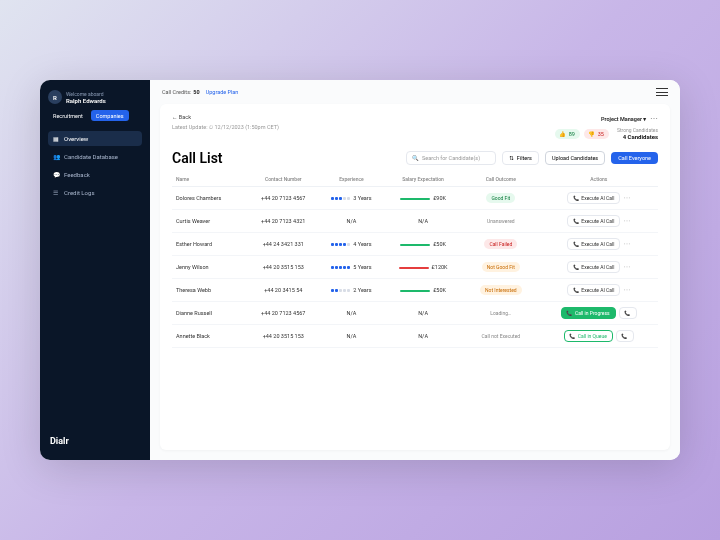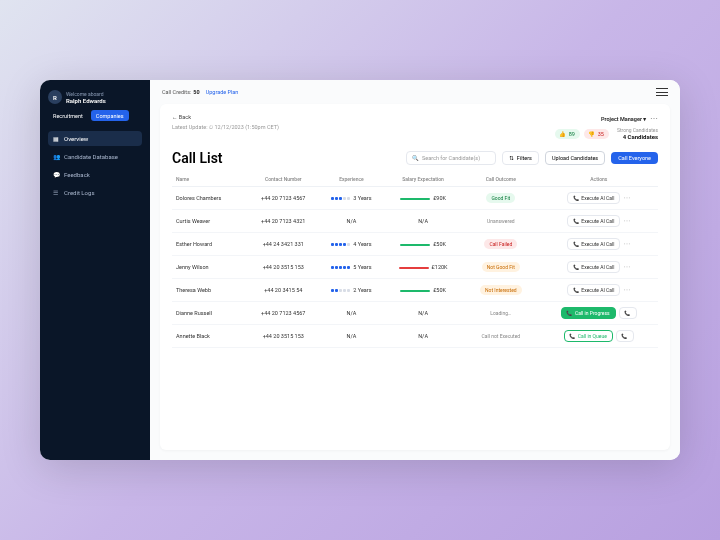--- a/index.html
+++ b/index.html
@@ -107,20 +107,21 @@
         </div>
         <div class="nav-item">
           <span class="nav-icon">💬</span>
           <span>Feedback</span>
         </div>
         <div class="nav-item">
           <span class="nav-icon">☰</span>
           <span>Credit Logs</span>
         </div>
       </nav>
+    <div class="brand">Dialr</div>
   </aside>
 
   <main class="main">
     <div class="topbar">
       <span class="credits">Call Credits:</span>
       <span class="credits-value" style="margin-left:2px;">50</span>
       <span class="upgrade">Upgrade Plan</span>
       <div class="burger">
           <span></span>
           <span></span>

